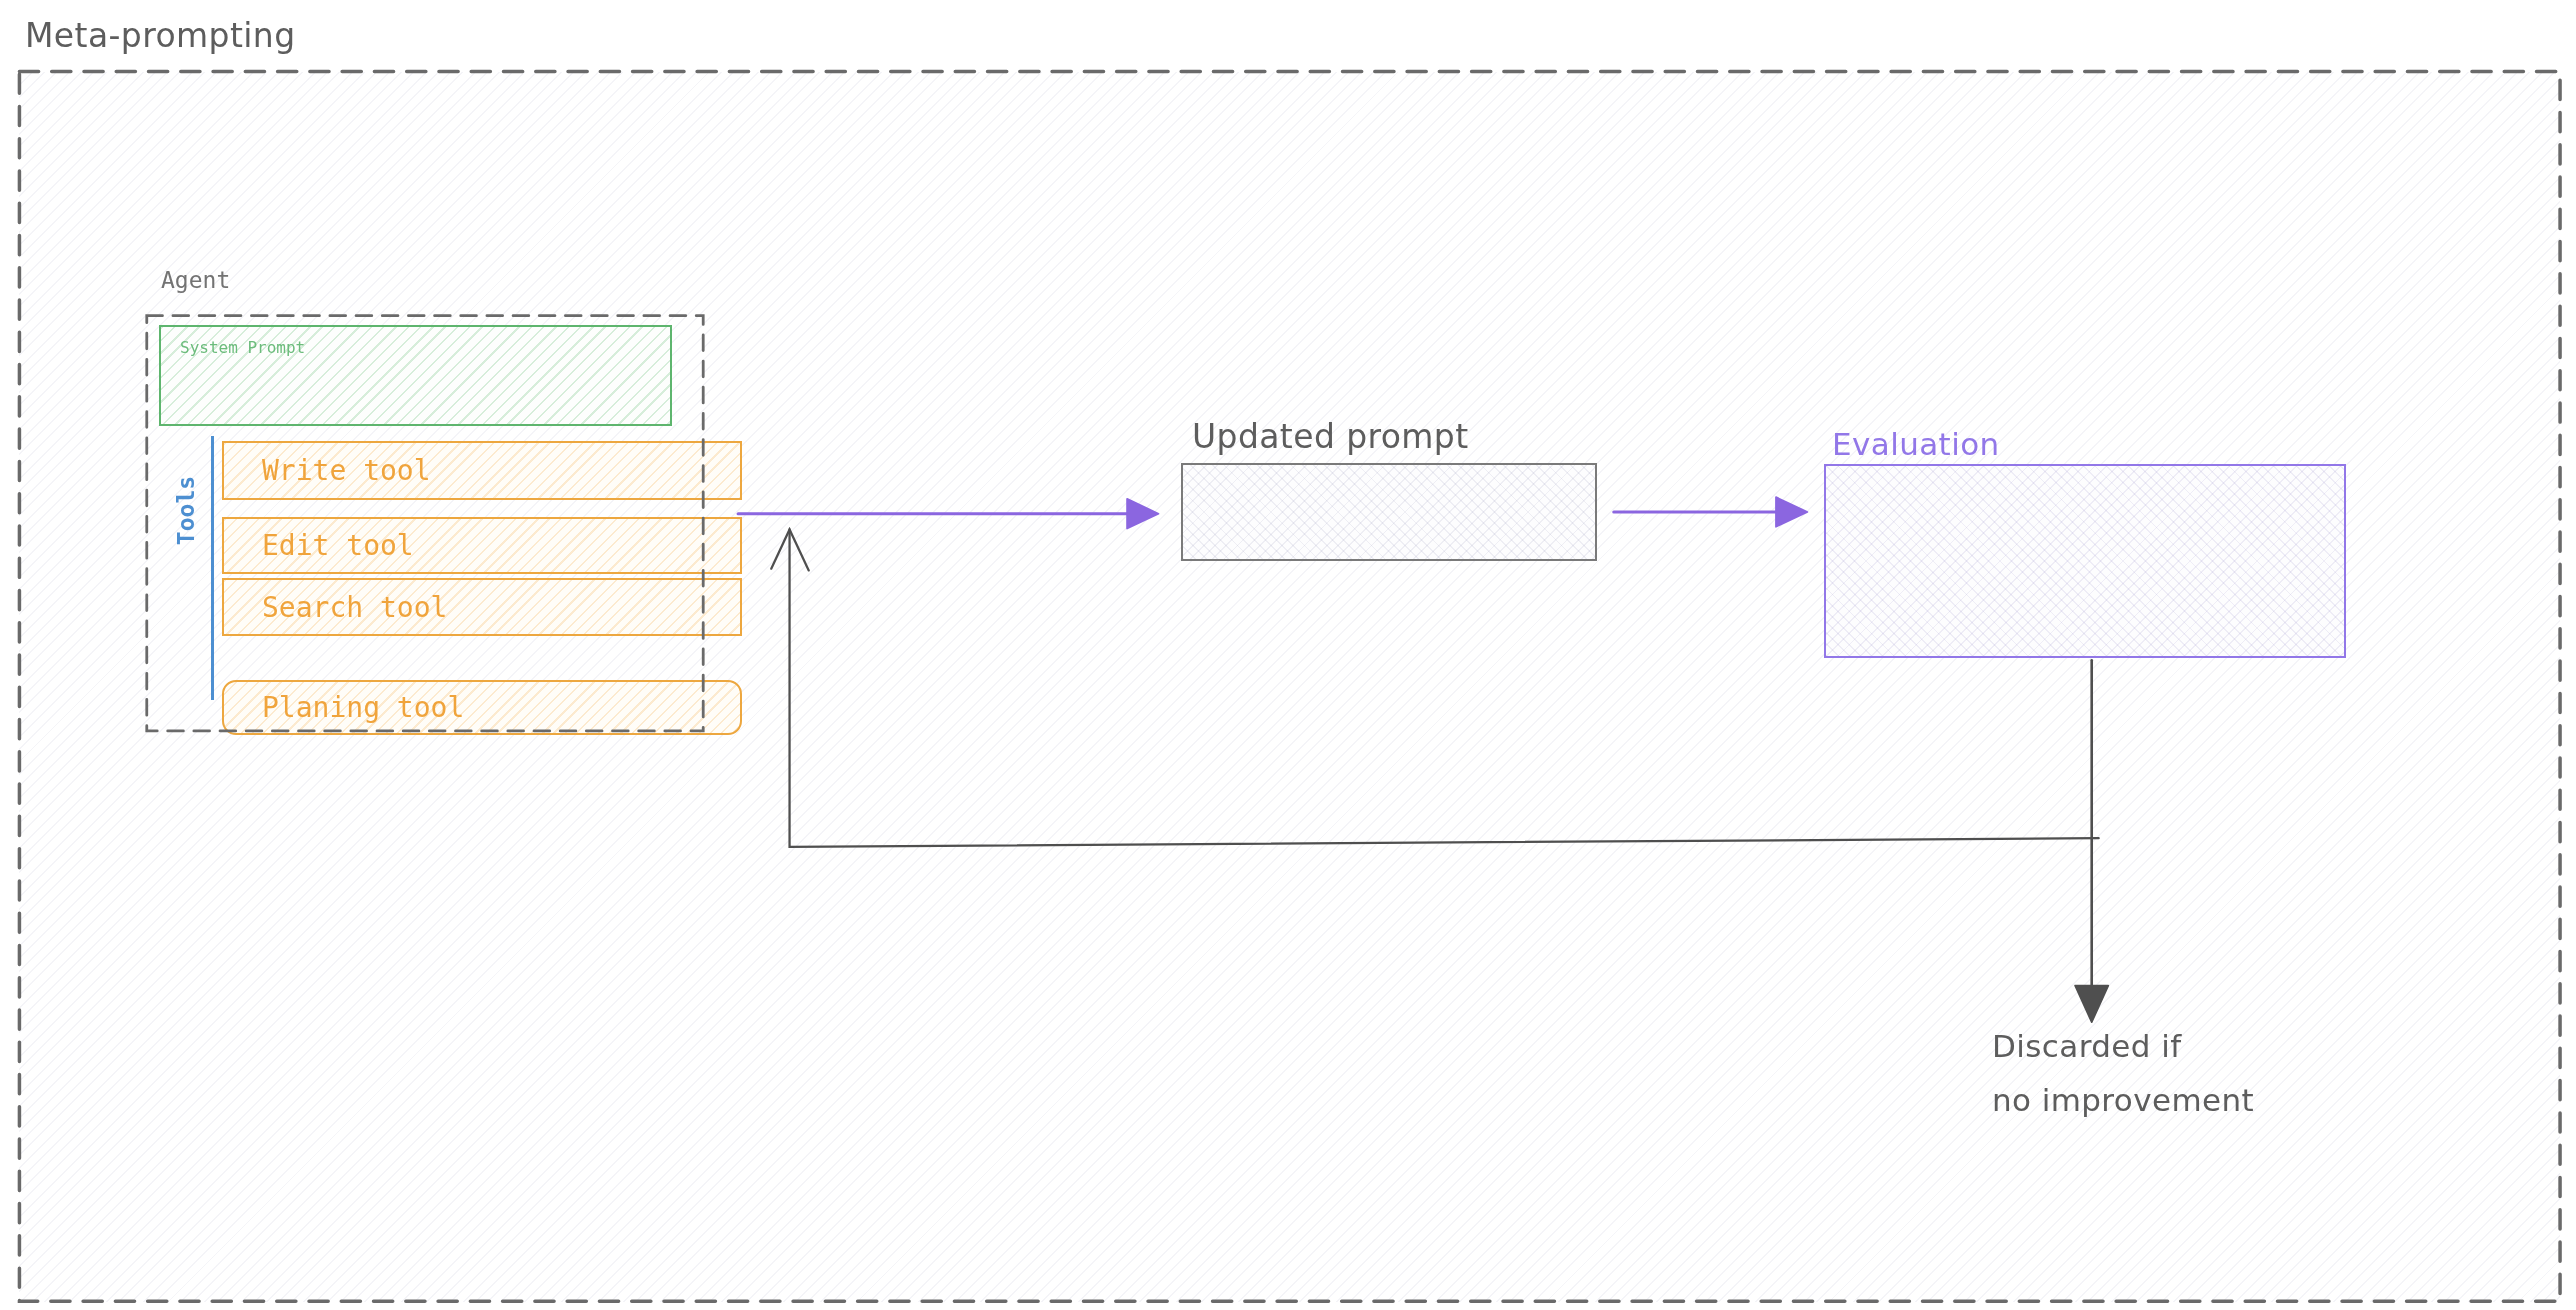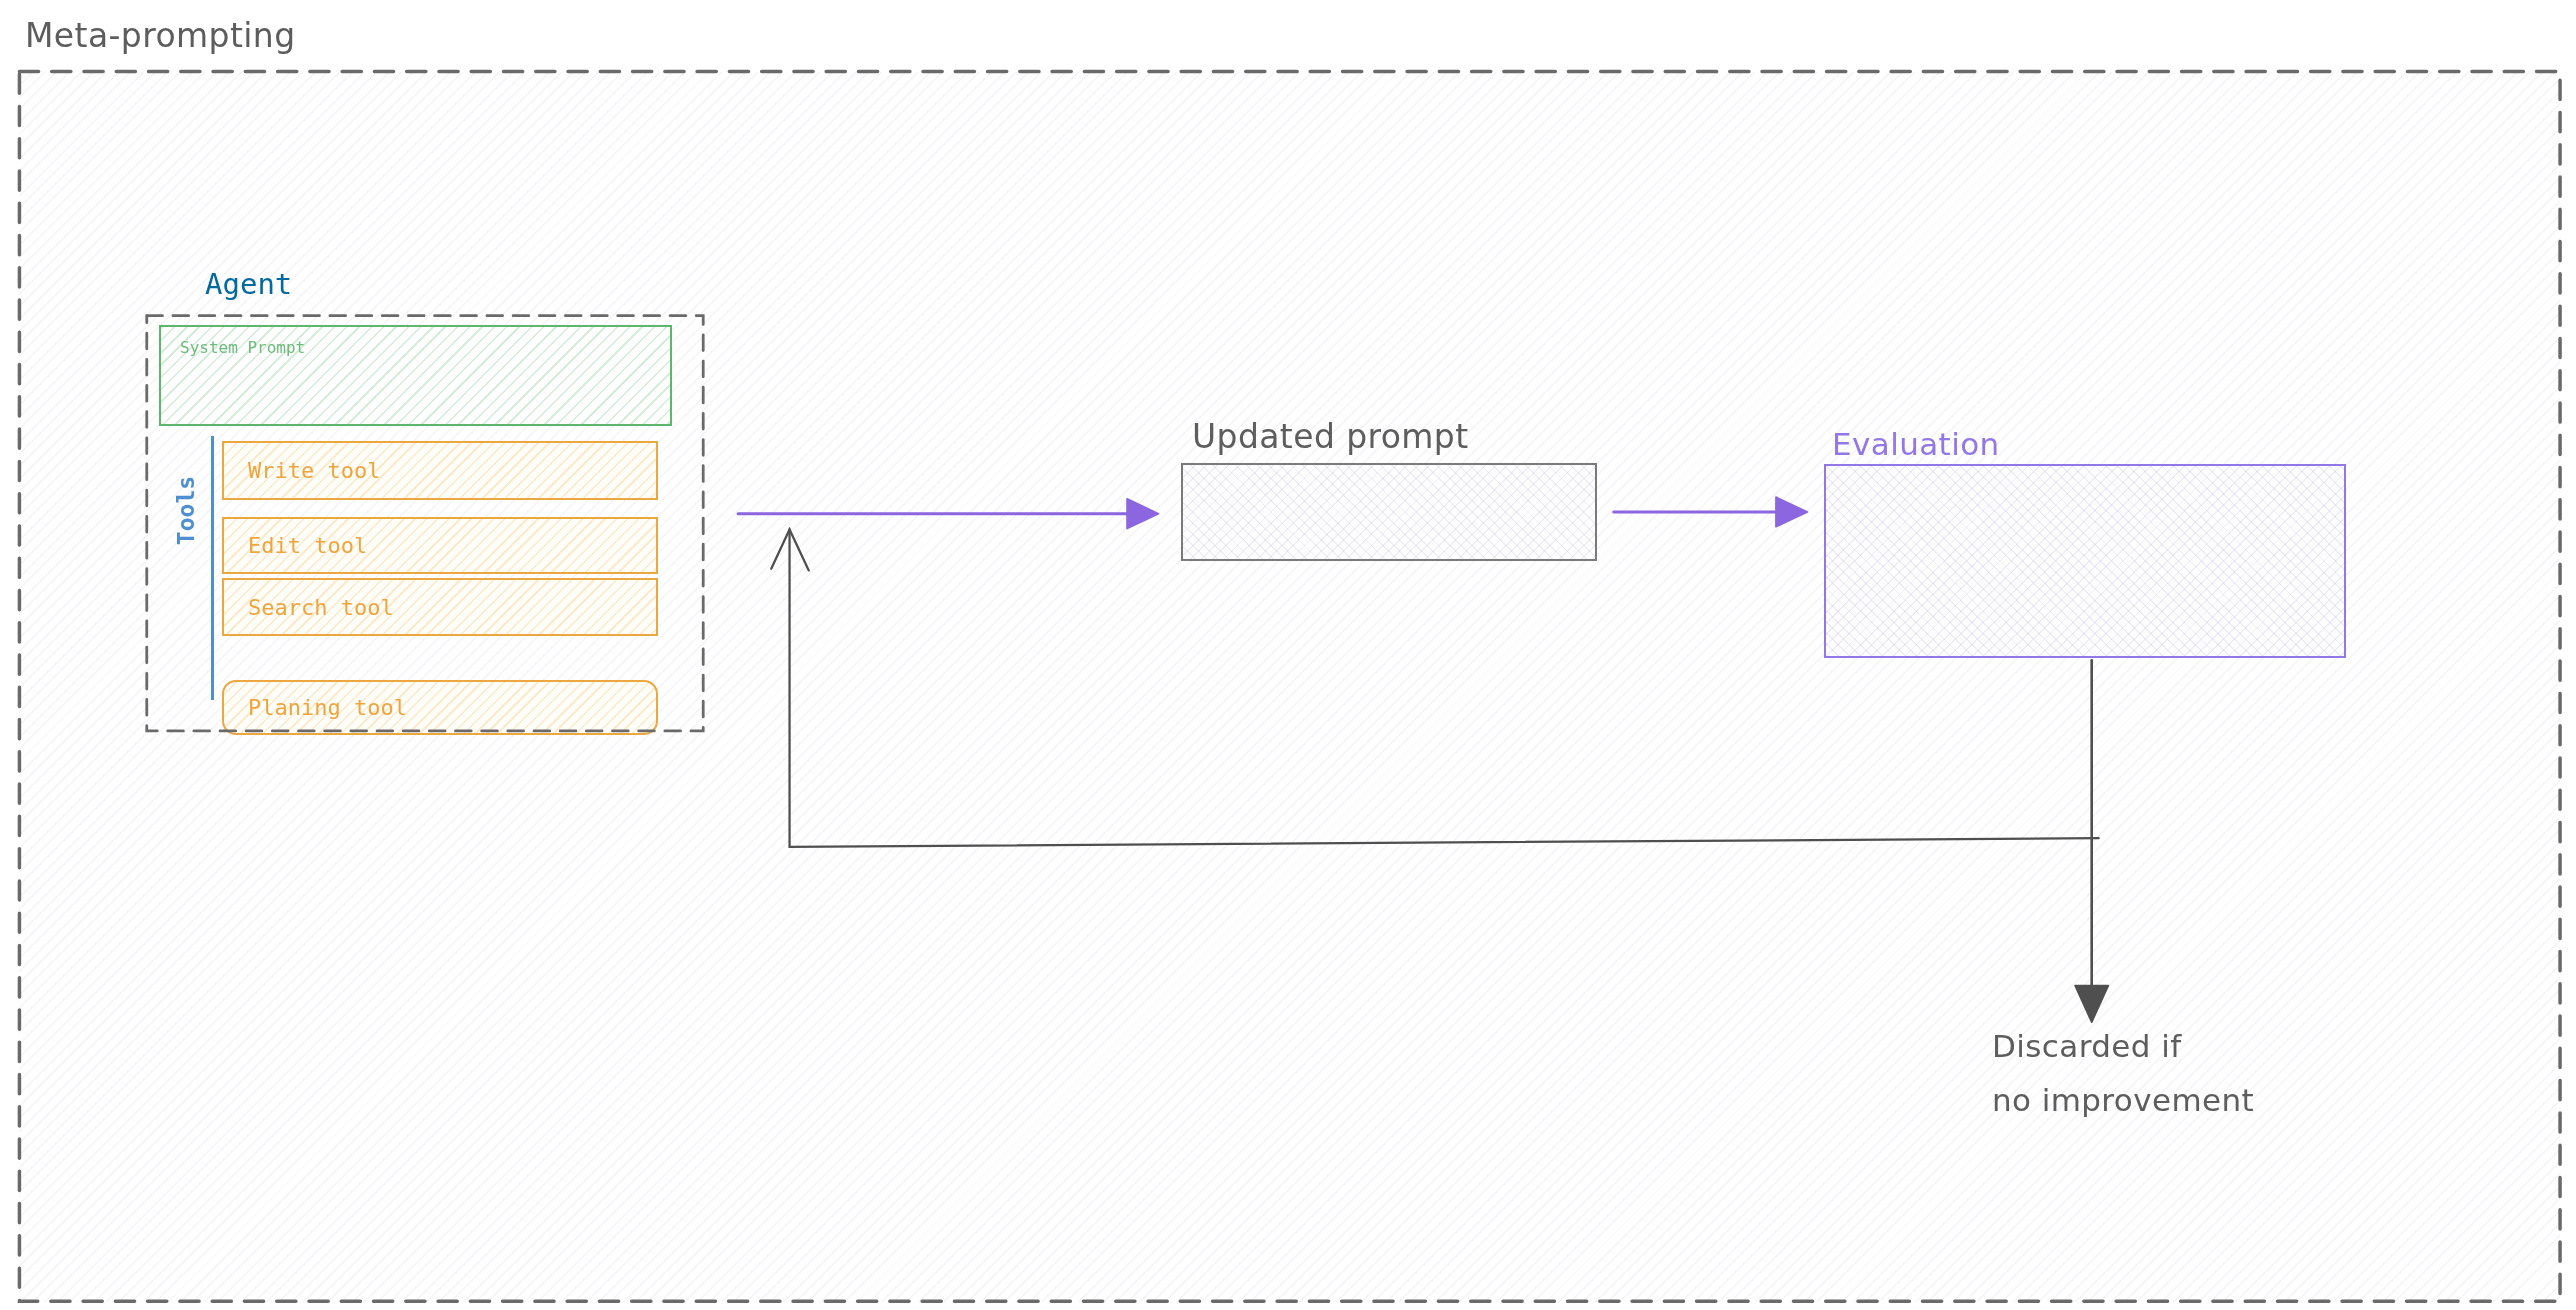--- a/index.html
+++ b/index.html
@@ -39,47 +39,47 @@
     letter-spacing:0.4px;
     white-space:nowrap;
   }
   .codelbl{
     font-family:"DejaVu Sans Mono","Liberation Mono",monospace;
     white-space:nowrap;
   }
   .page-title{left:25px;top:15.7px;font-size:33px;}
   .agent-label{
     position:absolute;left:161px;top:267px;
-    color:#0369a1;font-size:29px;margin-left:44px;
+    color:#737373;font-size:23px;
   }
   .box{position:absolute;}
   .green-box{
     left:159px;top:325px;width:513px;height:101px;
     border:2.6px solid var(--green_border);
     background:
       repeating-linear-gradient(135deg,
         rgba(105,190,120,0.26) 0px, rgba(105,190,120,0.26) 1.7px,
         transparent 1.7px, transparent 8.7px),
       #fdfefd;
     color:var(--green_text);
     font-size:16px;
     padding:10.5px 0 0 19px;
   }
   .tool-box{
-    left:222px;width:436px;
+    left:222px;width:520px;
     border:2.6px solid var(--orange_border);
     background:
       repeating-linear-gradient(135deg,
         rgba(242,167,62,0.22) 0px, rgba(242,167,62,0.22) 1.7px,
         transparent 1.7px, transparent 7.9px),
       #fffdf8;
     color:var(--orange_text);
-    font-size:22px;
+    font-size:28px;
     display:flex;align-items:center;
-    padding-left:24px;
+    padding-left:38px;
   }
   .tool-0{top:441px;height:59px;}
   .tool-1{top:510px;height:57px;margin-top:7px;}
   .tool-2{top:578px;height:58px;}
   .tool-3{top:680px;height:55px;border-radius:14px;}
   .tools-rail{
     position:absolute;left:211px;top:436px;width:2.6px;height:264px;
     background:var(--blue);
   }
   .tools-label{

